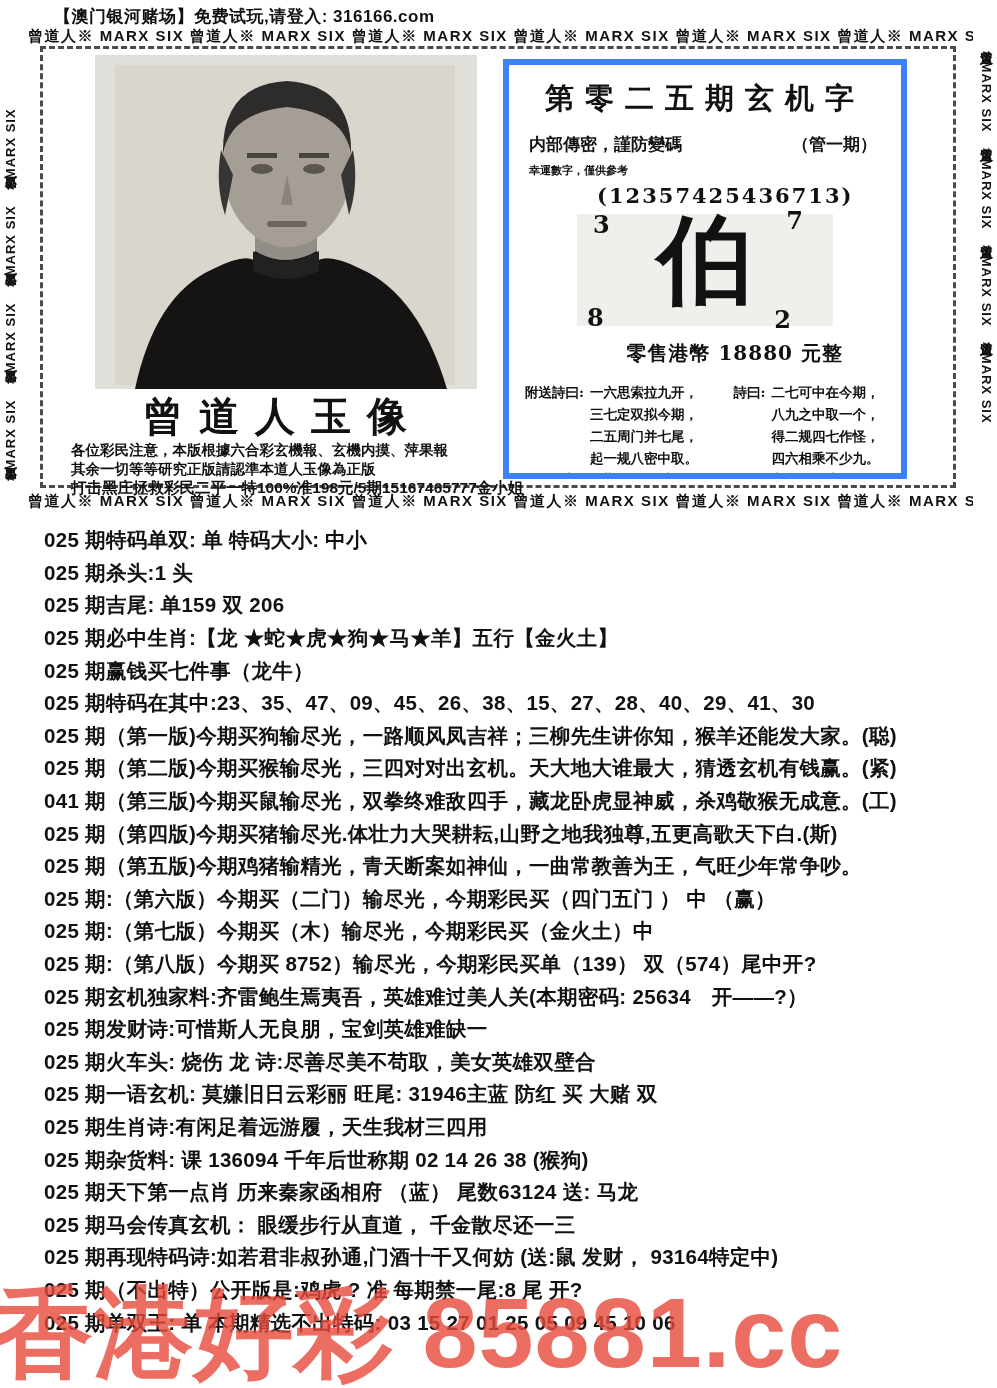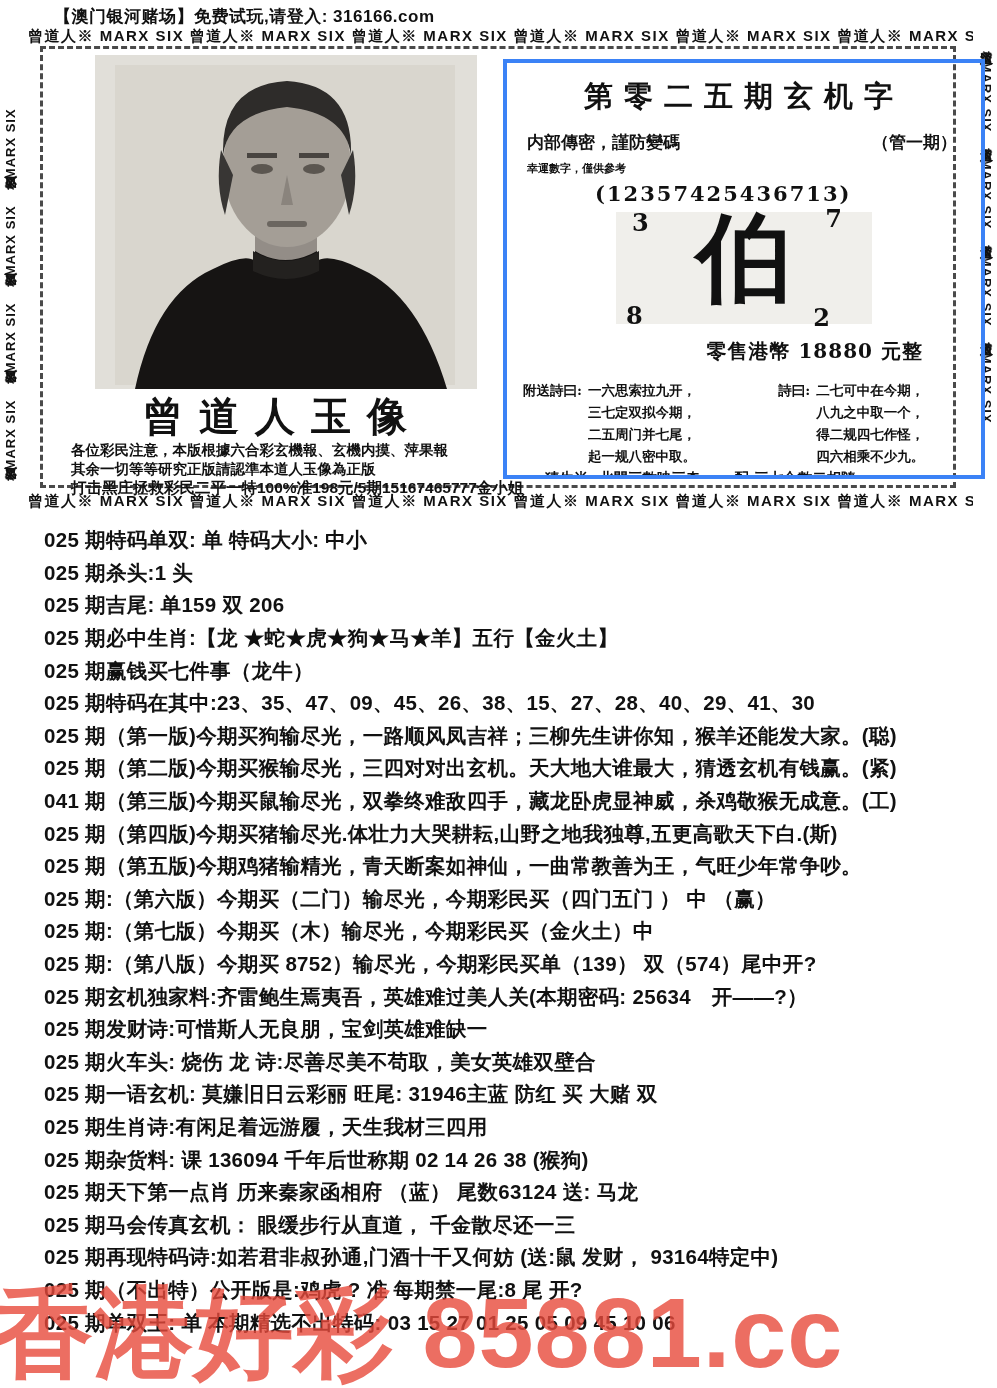--- a/index.html
+++ b/index.html
@@ -42,22 +42,22 @@
   }
   .notes{
     position:absolute;left:28px;top:392px;width:450px;
     font-family:"DejaVu Serif",serif;font-size:14.5px;font-weight:bold;
     line-height:17px;
   }
   .notes .note{margin-bottom:2px;white-space:nowrap;}
   .notes .note-hot{font-size:15.5px;font-family:"Liberation Sans",sans-serif;}
   
   .panel{
-    position:absolute;left:460px;top:10px;width:482px;height:420px;
-    border:4px solid #3b82f6;box-sizing:border-box;overflow:hidden;
+    position:absolute;left:460px;top:10px;width:404px;height:420px;
+    border:6px solid #3b82f6;box-sizing:border-box;overflow:hidden;
     font-family:"DejaVu Serif",serif;
   }
   .panel-title{
     margin-top:14px;text-align:center;font-size:29px;font-weight:bold;
     letter-spacing:11px;white-space:nowrap;
   }
   .panel-row1{
     display:flex;justify-content:space-between;align-items:baseline;
     padding:0 24px 0 20px;margin-top:14px;font-size:17px;font-weight:bold;
   }

